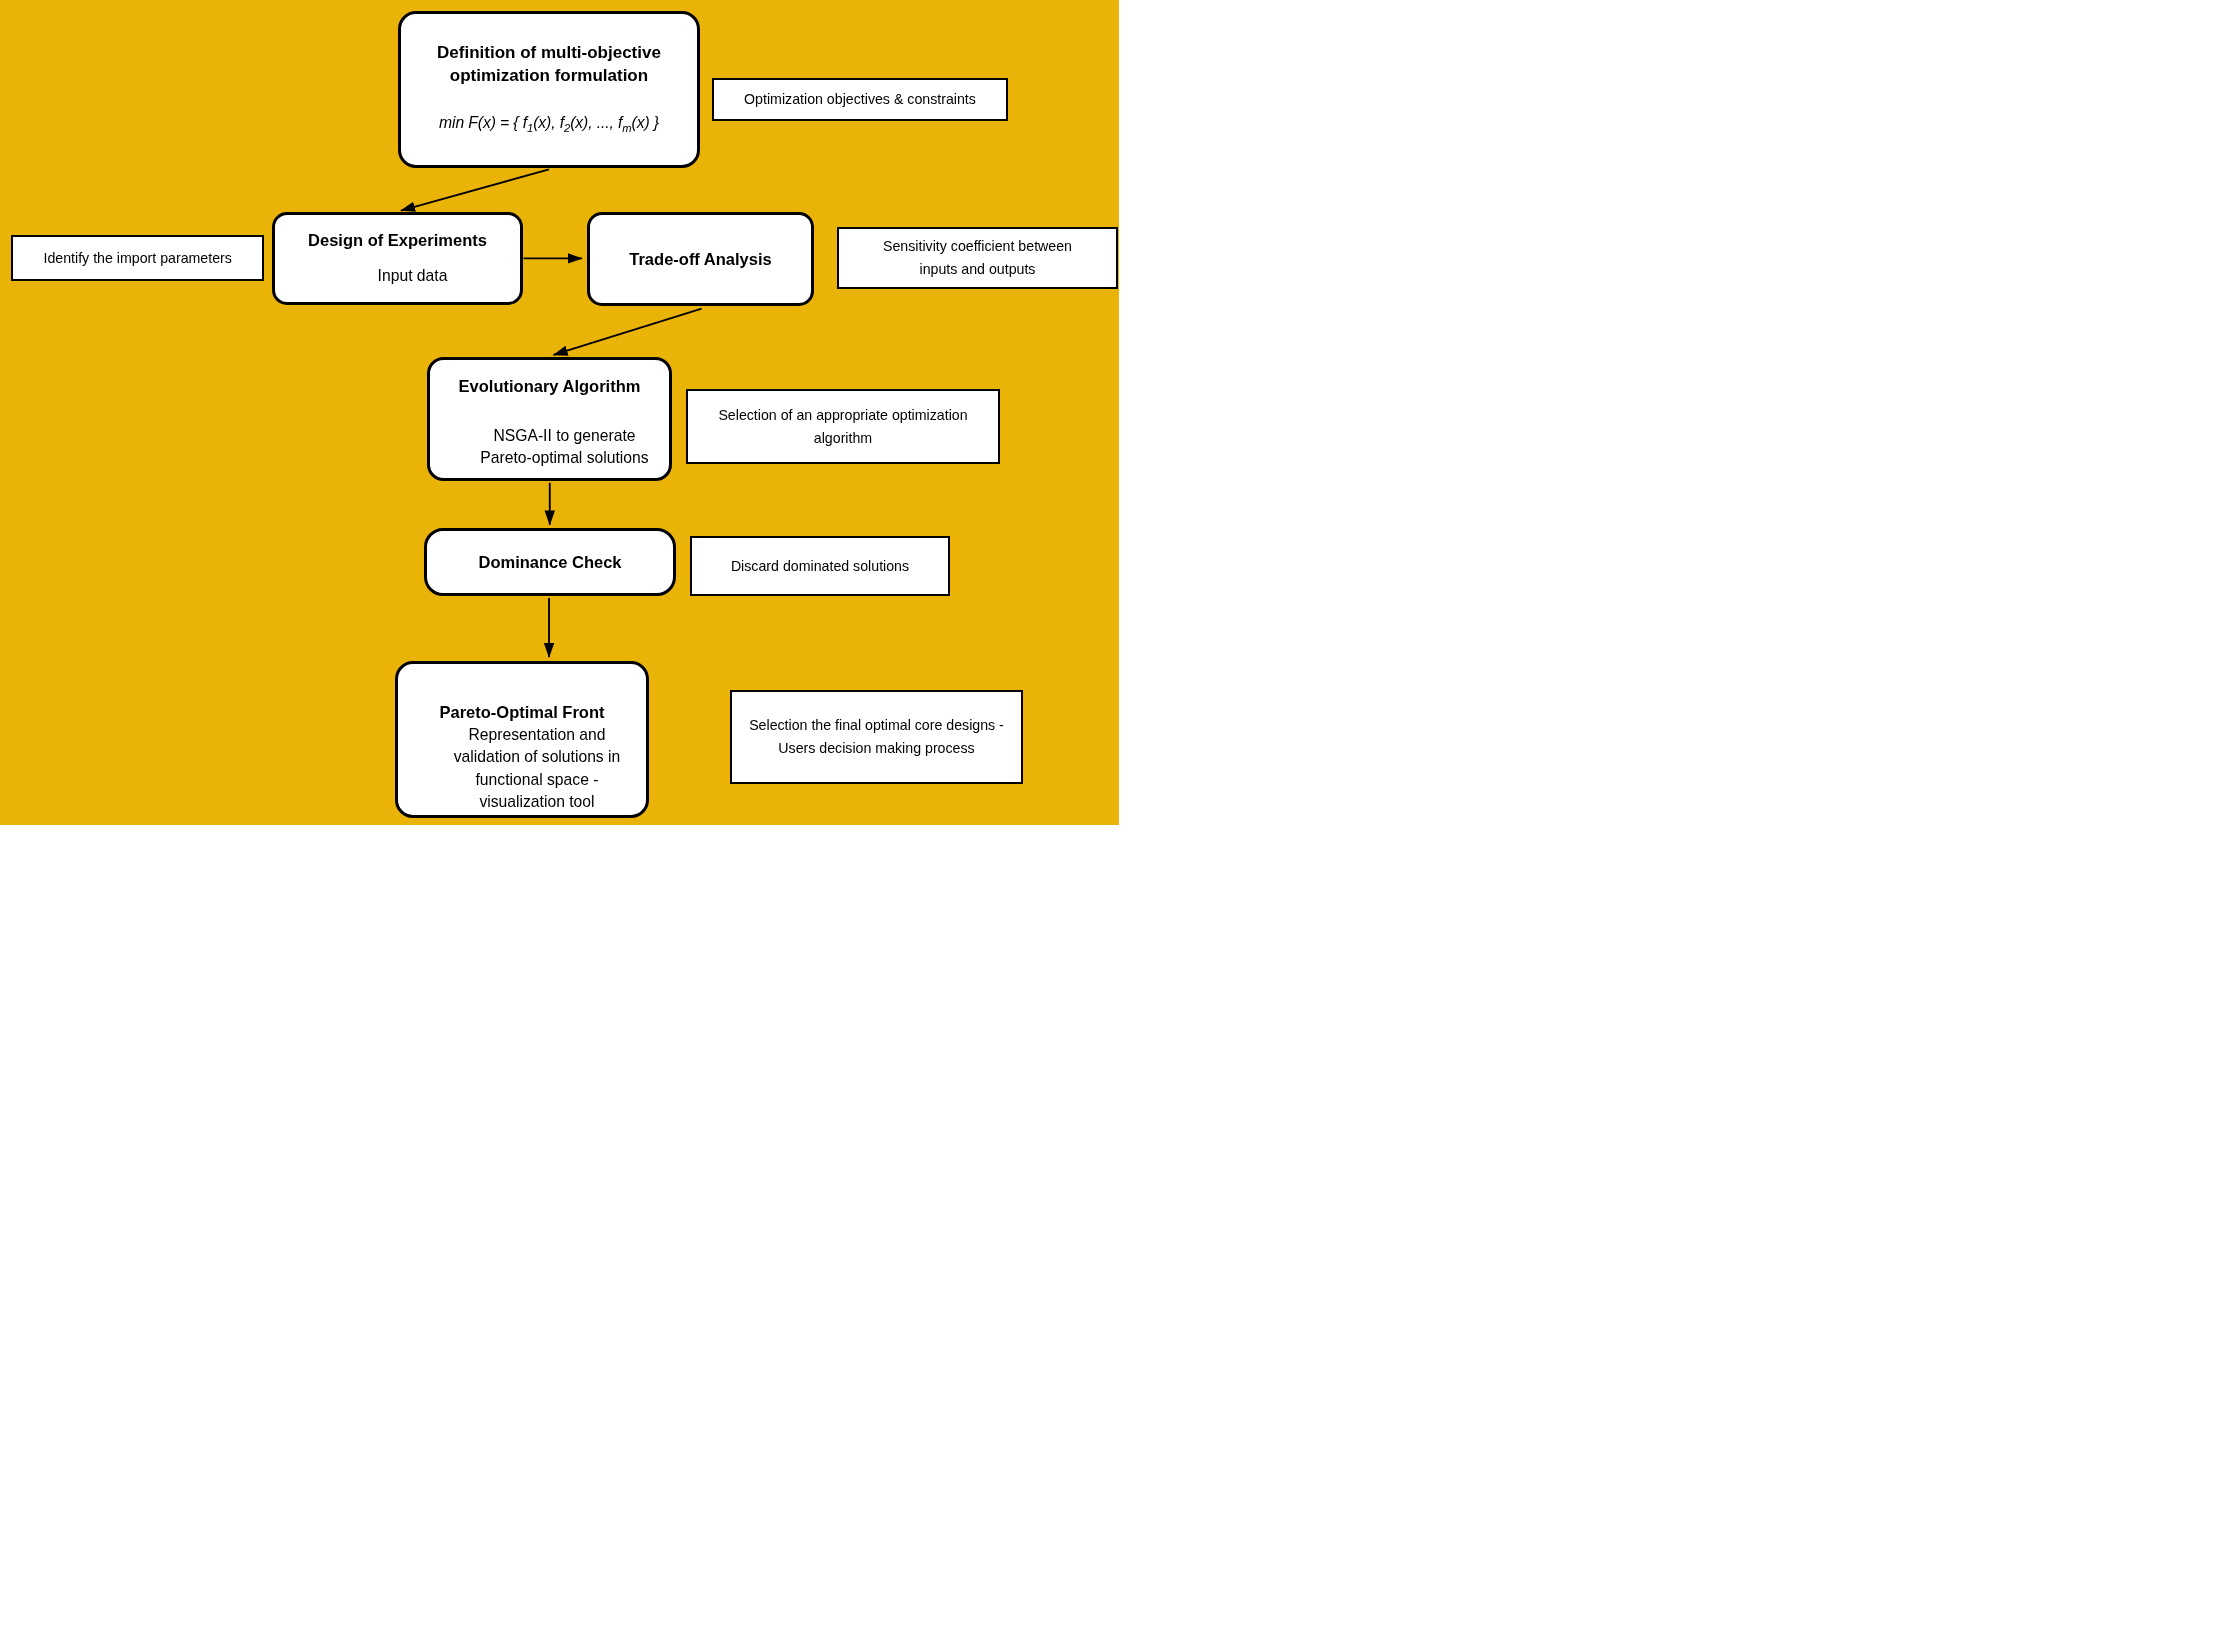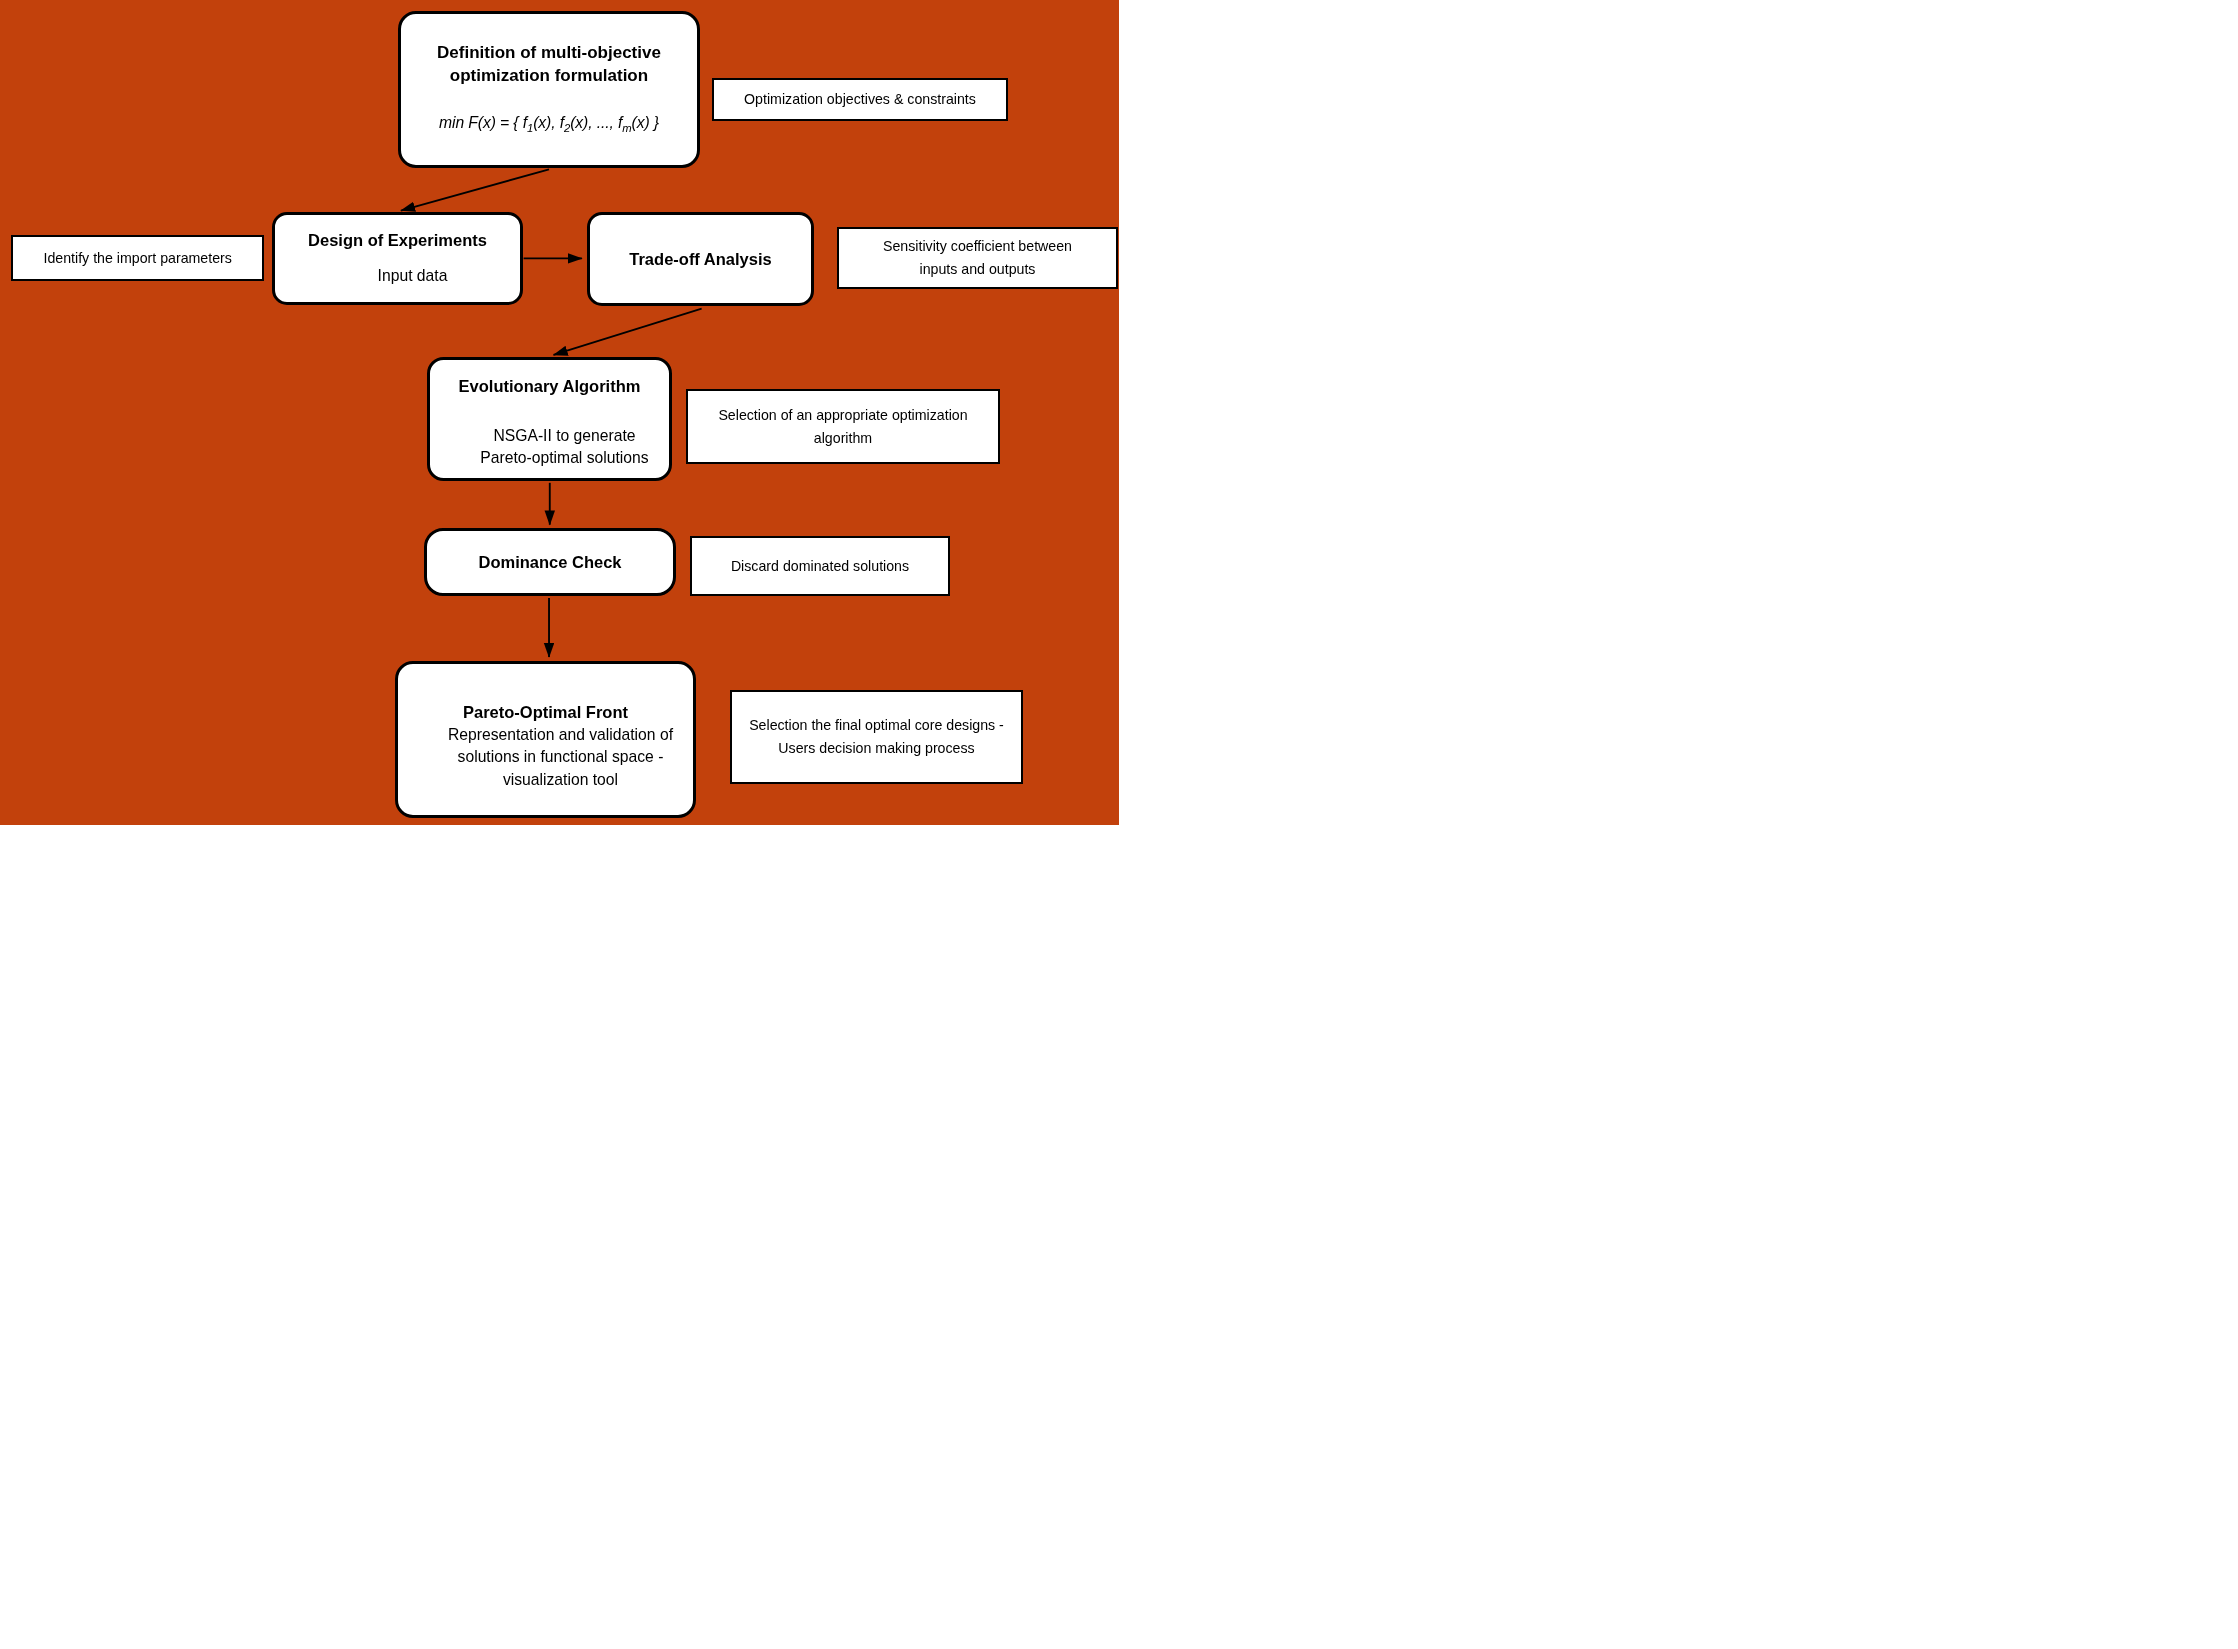--- a/index.html
+++ b/index.html
@@ -6,21 +6,21 @@
     margin: 0;
     padding: 0;
     background: #ffffff;
     font-family: "Liberation Sans", sans-serif;
     color: #000000;
   }
   .canvas {
     position: relative;
     width: 1119px;
     height: 825px;
-    background: #c2410c;
+    background: #eab308;
     overflow: hidden;
     text-decoration: underline;
   }
   .node {
     position: absolute;
     background: #ffffff;
     border: 3px solid #000000;
     box-sizing: border-box;
     display: flex;
     flex-direction: column;
@@ -65,21 +65,21 @@
   
   #doe-box { left: 272px; top: 212px; width: 251px; height: 93px; padding: 13.5px 7.5px 15px 7.5px; justify-content: space-between; border-radius: 15px; }
   
   #tradeoff-box { left: 587px; top: 212px; width: 227px; height: 94px; justify-content: center; border-radius: 15px; }
   
   #ea-box { left: 427px; top: 357px; width: 245px; height: 124px; padding: 15px 9px 9px 9px; justify-content: space-between; border-radius: 16.5px; }
   #ea-box .node-body { max-width: 227px; }
   
   #dominance-box { left: 424px; top: 528px; width: 252px; height: 68px; justify-content: center; border-radius: 19px; }
   
-  #pareto-box { left: 395px; top: 661px; width: 301px; height: 157px; padding: 37px 7.5px 9px 7.5px; justify-content: flex-start; }
+  #pareto-box { left: 395px; top: 661px; width: 254px; height: 157px; padding: 37px 7.5px 9px 7.5px; justify-content: space-between; }
   #pareto-box .node-body { max-width: 292px; line-height: 1.43; }
   
   #ann-objectives { left: 712px; top: 78px; width: 296px; height: 43px; }
   #ann-parameters { left: 11.2px; top: 235px; width: 253px; height: 46px; }
   #ann-sensitivity { left: 837px; top: 227px; width: 281px; height: 62px; }
   #ann-sensitivity .ann-inner { display: inline-block; max-width: 224px; }
   #ann-selection { left: 686px; top: 389px; width: 314px; height: 75px; }
   #ann-selection .ann-inner { display: inline-block; max-width: 299px; }
   #ann-discard { left: 690px; top: 536px; width: 260px; height: 60px; }
   #ann-final { left: 730px; top: 690px; width: 293px; height: 94px; }

